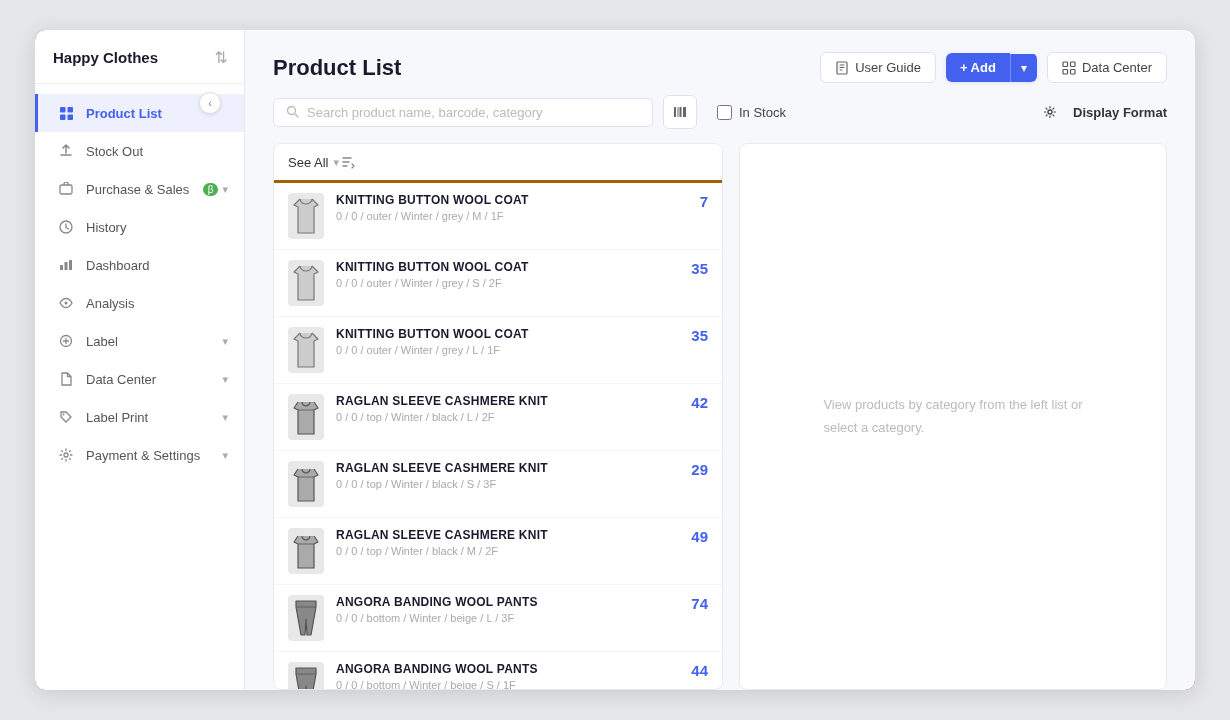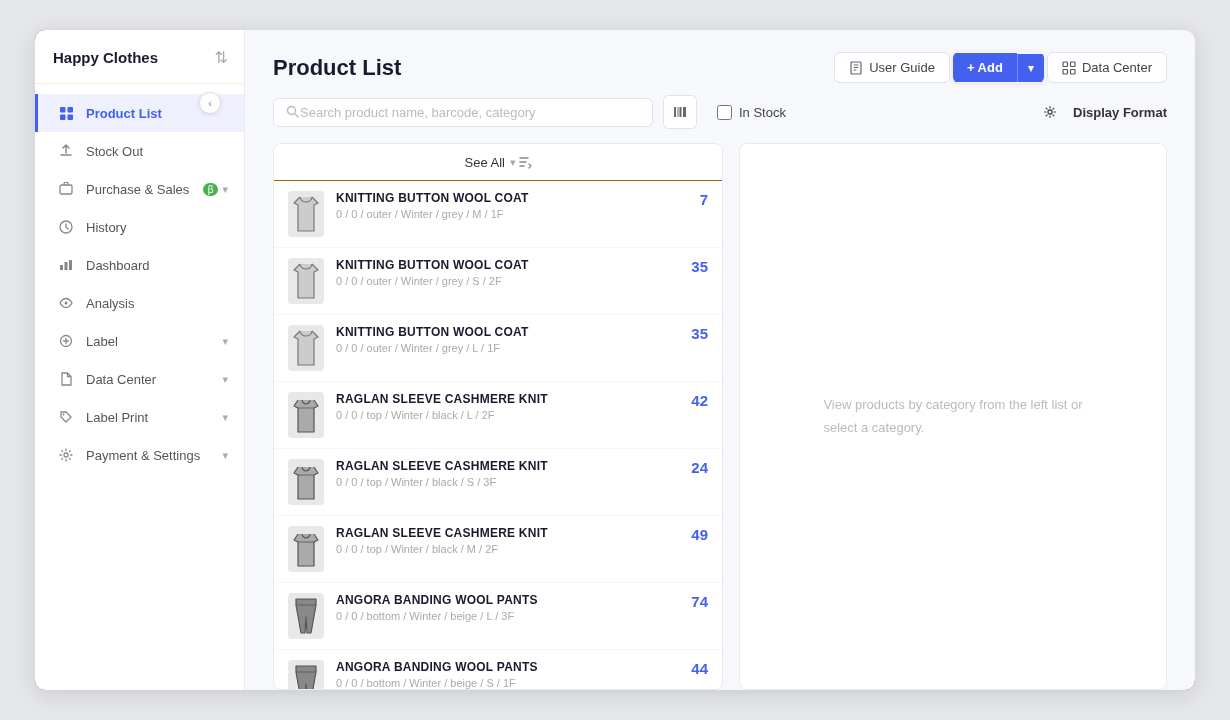--- a/index.html
+++ b/index.html
@@ -110,21 +110,22 @@
       padding: 22px 28px 12px 28px;
       background: #f7f8fc;
     }
     .page-title {
       font-size: 22px;
       font-weight: 700;
       color: #1a1a2e;
     }
     .header-actions {
       display: flex;
-      gap: 3px;
+      align-items: center;
+      gap: 10px;
     }
     .btn-user-guide {
       display: flex;
       align-items: center;
       gap: 6px;
       padding: 7px 14px;
       border: 1px solid #dde2ee;
       border-radius: 6px;
       background: #fff;
       color: #444;
@@ -180,20 +181,21 @@
       gap: 10px;
     }
     .search-box {
       display: flex;
       align-items: center;
       background: #fff;
       border: 1px solid #dde2ee;
       border-radius: 6px;
       padding: 6px 12px;
       flex: 0 0 380px;
+      gap: 7px;
     }
     .search-box input {
       border: none;
       outline: none;
       font-size: 13px;
       color: #444;
       flex: 1;
       background: transparent;
     }
     .search-box input::placeholder { color: #bbb; }
@@ -248,23 +250,23 @@
       background: #fff;
       border-radius: 8px;
       border: 1px solid #e8eaed;
       display: flex;
       flex-direction: column;
       overflow: hidden;
     }
     .list-toolbar {
       display: flex;
       align-items: center;
-      justify-content: center;
+      justify-content: flex-start;
       padding: 10px 14px;
-      border-bottom: 1px solid #a16207;
+      border-bottom: 3px solid #a16207;
     }
     .see-all-btn {
       display: flex;
       align-items: center;
       gap: 5px;
       font-size: 13px;
       color: #333;
       font-weight: 500;
       cursor: pointer;
     }
@@ -618,21 +620,21 @@
         <svg viewBox="0 0 28 38" fill="none" xmlns="http://www.w3.org/2000/svg">
       <path d="M6 4l-4 6 4 2v24h16V12l4-2L22 4" stroke="#555" stroke-width="1.2" fill="#aaa" stroke-linejoin="round"></path>
       <path d="M10 4c0 2 2 4 4 4s4-2 4-4" stroke="#555" stroke-width="1.2" fill="none"></path>
       <path d="M6 12h16" stroke="#555" stroke-width="0.8"></path>
     </svg>
       </div>
       <div class="product-info">
         <div class="product-name">RAGLAN SLEEVE CASHMERE KNIT</div>
         <div class="product-sub">0 / 0 / top / Winter / black / S / 3F</div>
       </div>
-      <div class="product-count">24</div>
+      <div class="product-count">29</div>
     </div>
             <div class="product-item">
       <div class="product-thumb">
         <svg viewBox="0 0 28 38" fill="none" xmlns="http://www.w3.org/2000/svg">
       <path d="M6 4l-4 6 4 2v24h16V12l4-2L22 4" stroke="#555" stroke-width="1.2" fill="#aaa" stroke-linejoin="round"></path>
       <path d="M10 4c0 2 2 4 4 4s4-2 4-4" stroke="#555" stroke-width="1.2" fill="none"></path>
       <path d="M6 12h16" stroke="#555" stroke-width="0.8"></path>
     </svg>
       </div>
       <div class="product-info">

